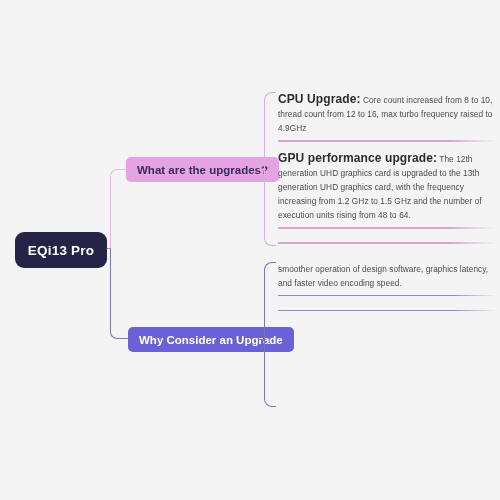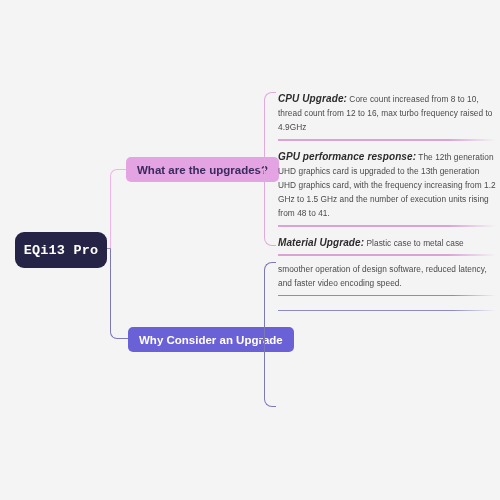--- a/index.html
+++ b/index.html
@@ -24,21 +24,20 @@
     position: absolute;
     left: 15px;
     top: 232px;
     width: 92px;
     height: 36px;
     background: #252346;
     border-radius: 9px;
     display: flex;
     align-items: center;
     justify-content: center;
-    font-family: Liberation Mono, monospace;
   }
   .root-node .label {
     color: #ffffff;
     font-size: 13.5px;
     font-weight: bold;
     letter-spacing: 0.2px;
     white-space: nowrap;
   }
 
   
@@ -163,25 +162,24 @@
     background: linear-gradient(to right, #8e8ac4 0%, #8e8ac4 80%, rgba(142,138,196,0) 100%);
   }
 
   .leaf-text {
     font-size: 8.3px;
     line-height: 14.2px;
     color: #4a4a4a;
     letter-spacing: 0.05px;
   }
   .leaf-title {
-    font-size: 10px;
+    font-size: 12px;
     font-weight: bold;
     color: #2c2c2c;
     letter-spacing: 0.1px;
-    font-style: italic;
   }
   
   .leaf.block .leaf-title { display: block; margin-bottom: 1px; }
 </style>
 </head>
 <body>
 
 <div id="canvas">
 
   <div class="conn conn-up"></div>
@@ -208,38 +206,34 @@
   <div class="leaf-group g1">
     <div class="leaf">
       <div class="leaf-text">
         <span class="leaf-title">CPU Upgrade:</span>
         <span>Core count increased from 8 to 10, thread count from 12 to 16, max turbo frequency raised to 4.9GHz</span>
       </div>
       <div class="sep"></div>
     </div>
     <div class="leaf">
       <div class="leaf-text">
-        <span class="leaf-title">GPU performance response:</span>
-        <span>The 12th generation UHD graphics card is upgraded to the 13th generation UHD graphics card, with the frequency increasing from 1.2 GHz to 1.5 GHz and the number of execution units rising from 48 to 41.</span>
+        <span class="leaf-title">GPU performance upgrade:</span>
+        <span>The 12th generation UHD graphics card is upgraded to the 13th generation UHD graphics card, with the frequency increasing from 1.2 GHz to 1.5 GHz and the number of execution units rising from 48 to 64.</span>
       </div>
       <div class="sep"></div>
     </div>
     <div class="leaf">
-      <div class="leaf-text">
-        <span class="leaf-title">Material Upgrade:</span>
-        <span>Plastic case to metal case</span>
-      </div>
       <div class="sep"></div>
     </div>
   </div>
 
   <div class="leaf-group g2">
     <div class="leaf block">
       <div class="leaf-text">
-        <span>smoother operation of design software, reduced latency, and faster video encoding speed.</span>
+        <span>smoother operation of design software, graphics latency, and faster video encoding speed.</span>
       </div>
       <div class="sep"></div>
     </div>
     <div class="leaf">
       <div class="sep"></div>
     </div>
   </div>
 
 </div>
 

